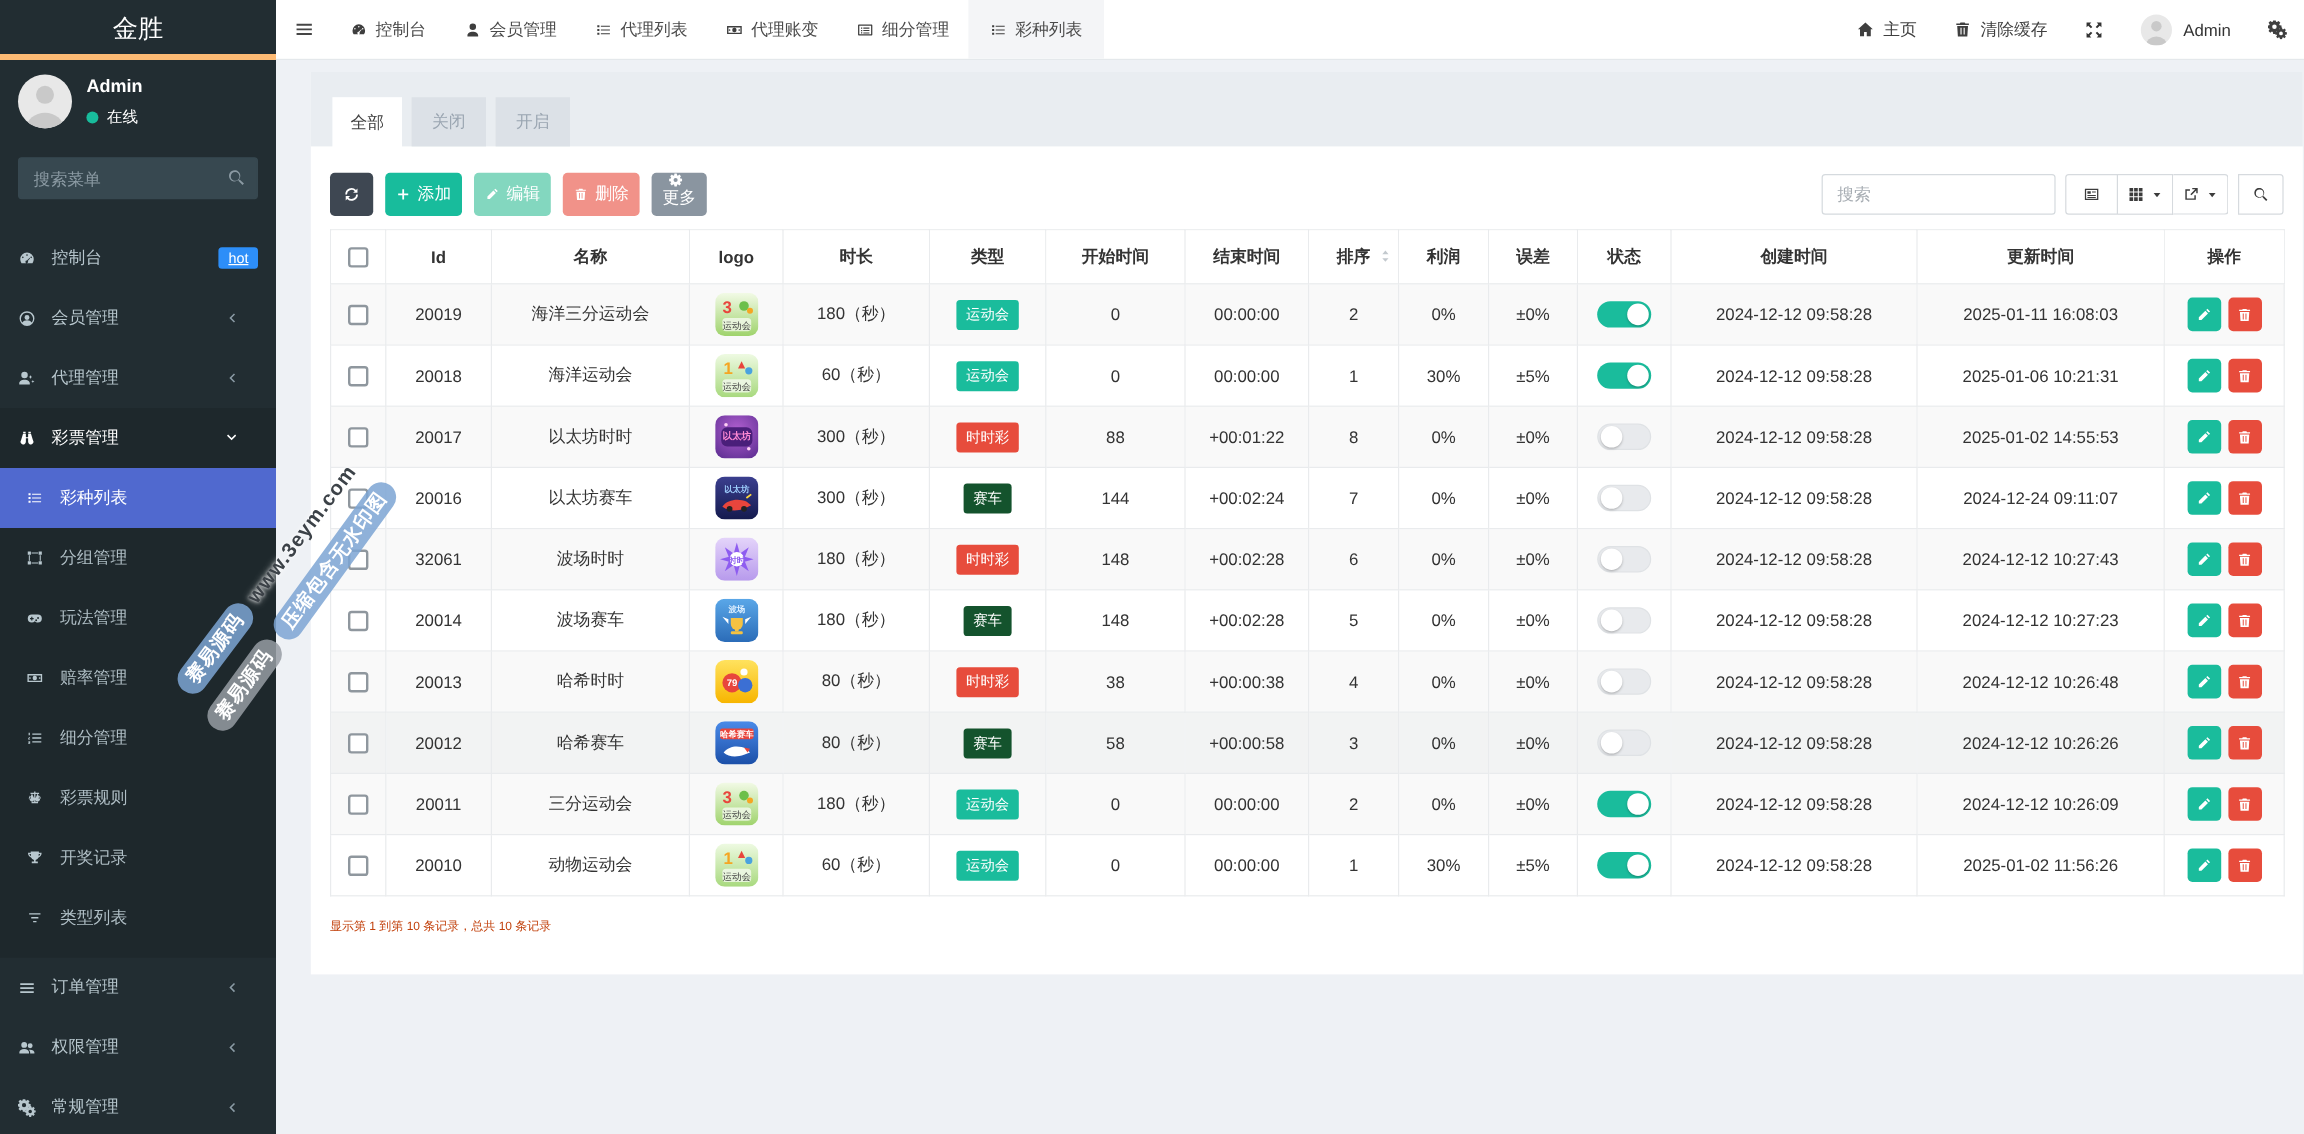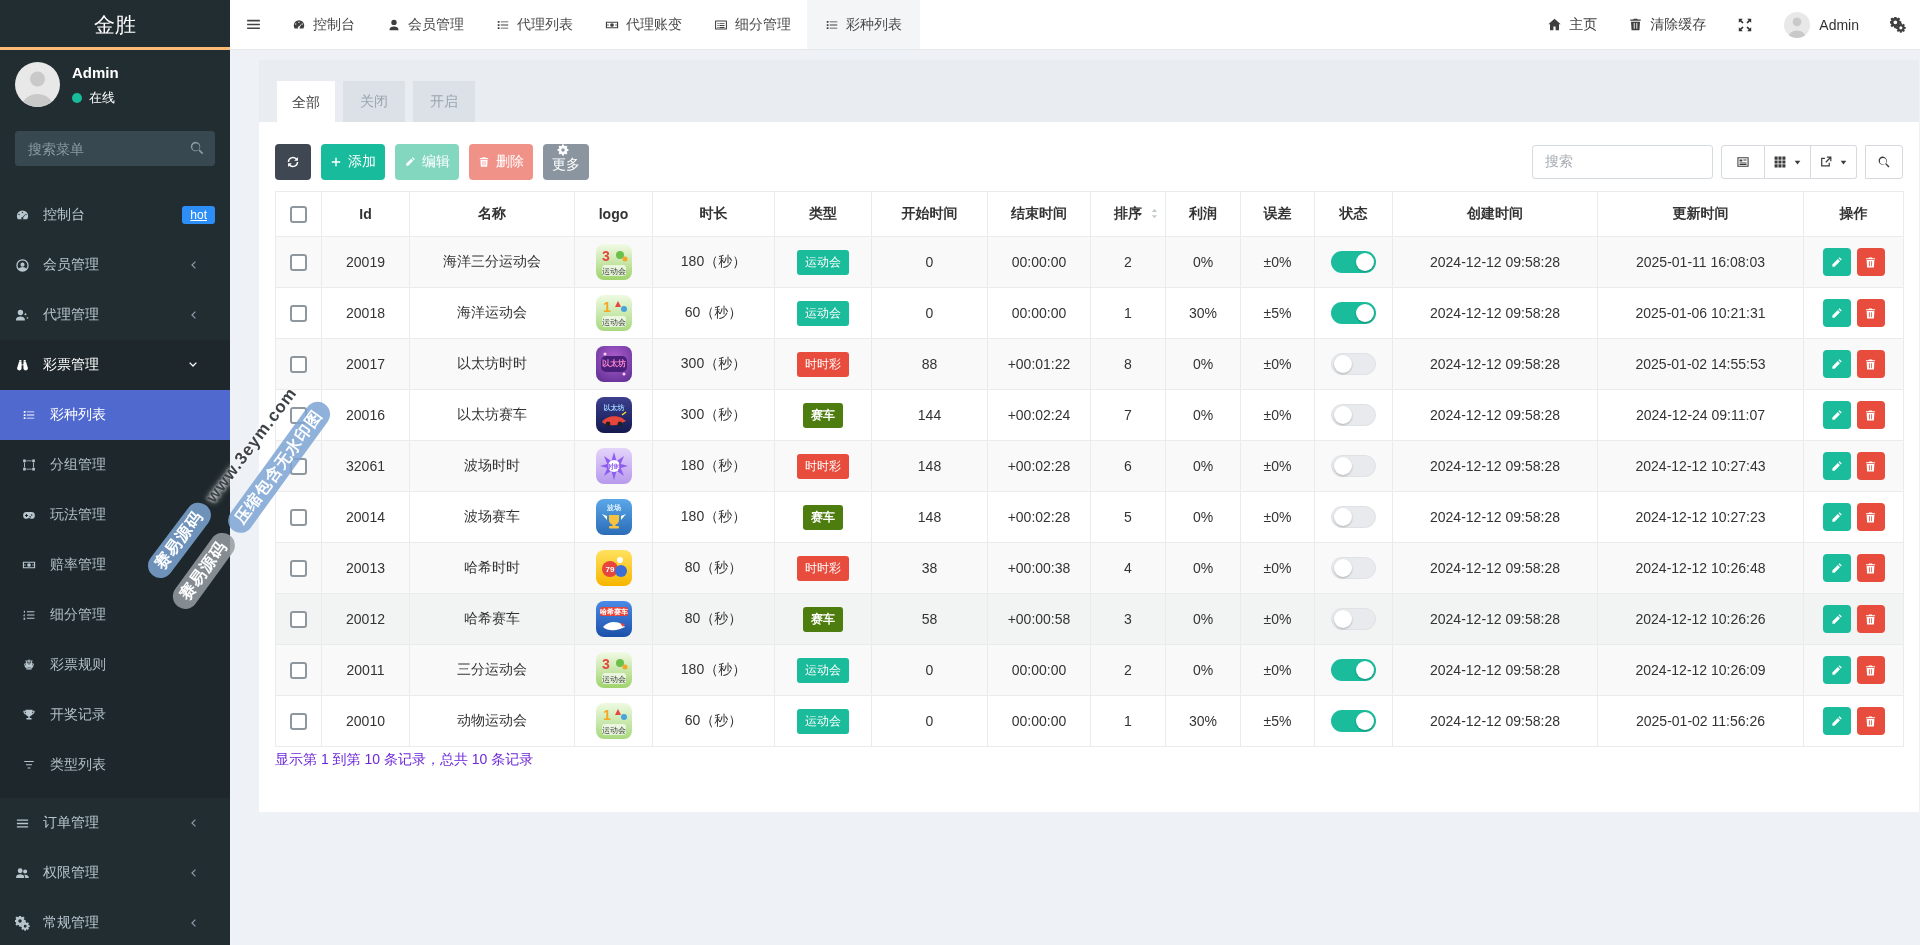--- a/index.html
+++ b/index.html
@@ -4,21 +4,21 @@
 <style>
   * { margin:0; padding:0; box-sizing:border-box; }
   html,body { width:1920px; height:945px; }
   body { font-family:"Liberation Sans","DejaVu Sans",sans-serif; font-size:14px; color:#333;
          background:#eef1f5; position:relative; overflow:hidden; }
   .icon { display:inline-flex; vertical-align:middle; }
   .icon svg { width:1em; height:1em; }
 
   
   .sidebar { position:absolute; left:0; top:0; width:230px; height:945px; background:#222d32; z-index:5; }
-  .brand { height:50px; line-height:50px; text-align:center; color:#fff; font-size:21px; background:#222d32; border-bottom:3px solid #fdba74; }
+  .brand { height:50px; line-height:50px; text-align:center; color:#fff; font-size:21px; background:#222d32; border-bottom:5px solid #fdba74; }
   .user-panel { display:flex; padding:12px 15px; align-items:flex-start; }
   .avatar-circle { width:45px; height:45px; border-radius:50%; background:#e8e8e8; overflow:hidden; flex:none; }
   .user-meta { margin-left:12px; padding-top:2px; }
   .user-name { color:#fff; font-weight:bold; font-size:15px; margin-bottom:8px; }
   .user-status { color:#fff; font-size:13px; display:flex; align-items:center; }
   .status-dot { width:10px; height:10px; border-radius:50%; background:#18bc9c; display:inline-block; margin-right:7px; }
   .side-search { margin:12px 15px 24px; position:relative; }
   .side-search input { width:100%; height:35px; background:#374850; border:1px solid #374850; border-radius:3px;
       color:#ccc; padding:0 34px 0 12px; font-size:14px; outline:none; font-family:inherit; }
   .side-search input::placeholder { color:#8b9aa3; }
@@ -66,22 +66,22 @@
   .tbtn { height:36px; border:none; border-radius:4px; color:#fff; font-size:14px; display:inline-flex; align-items:center;
           padding:0 9px; margin-right:10px; cursor:pointer; font-family:inherit; }
   .tbtn .icon { margin-right:6px; font-size:12px; }
   .tbtn-refresh { background:#3e4752; padding:0 11px; }
   .tbtn-refresh .icon { margin-right:0; font-size:14px; }
   .tbtn-add { background:#18bc9c; }
   .tbtn-edit { background:#83d7bf; }
   .tbtn-del { background:#f19289; }
   .tbtn-more { background:#8a95a0;flex-direction:column; }
   .toolbar-right { margin-left:auto; display:flex; align-items:center; }
-  .search-box { width:181px; height:34px; border:1px solid #d5dade; border-radius:3px; padding:0 12px; font-size:14px;
-                color:#555; outline:none; margin-right:8px; font-family:Liberation Mono, monospace; }
+  .search-box { width:195px; height:34px; border:1px solid #d5dade; border-radius:3px; padding:0 12px; font-size:14px;
+                color:#555; outline:none; margin-right:8px; font-family:Liberation Sans, sans-serif; }
   .search-box::placeholder { color:#a7adb3; }
   .btn-group { display:flex; margin-right:8px; }
   .gbtn { height:34px; min-width:44px; max-width:none; background:#fff; border:1px solid #d6dade; display:inline-flex; align-items:center;
           justify-content:center; color:#3c3c3c; cursor:pointer; font-size:14px; padding:0 8px; }
   .gbtn + .gbtn { border-left:none; }
   .gbtn:first-child { border-radius:3px 0 0 3px; }
   .gbtn:last-child { border-radius:0 3px 3px 0; }
   .gbtn .caret { margin-left:6px; font-size:9px; }
   .gbtn-single { border-radius:3px; min-width:38px; padding:0; }
 
@@ -90,34 +90,34 @@
   table.grid th, table.grid td { border:1px solid #e9ebed; text-align:center; font-size:14px; color:#333;
        overflow:hidden; white-space:nowrap; }
   table.grid th { height:45px; font-weight:bold; background:#fff; position:relative; }
   table.grid td { height:51px; }
   tr.striped td { background:#f9f9f9; }
   tr.hovered td { background:#f2f3f3; }
   .chk { width:17px; height:17px; border:2px solid #8f979e; border-radius:3px; display:inline-block; background:#fff; vertical-align:middle; cursor:pointer; }
   .badge { display:inline-block; padding:4px 8px; border-radius:3px; color:#fff; font-size:12px; }
   .badge-green { background:#1abc9c; }
   .badge-red { background:#e74c3c; }
-  .badge-orange { background:#4d7c0f;font-weight:bold; }
+  .badge-orange { background:#14532d; }
   .logo-img { width:36px; height:36px; vertical-align:middle; }
   .toggle { width:45px; height:22px; border-radius:11px; display:inline-block; position:relative; vertical-align:middle; cursor:pointer; }
   .toggle.on { background:#1abc9c; }
   .toggle.off { background:#e8eaed; border:1px solid #dfe2e5; }
   .toggle .knob { width:18px; height:18px; background:#fff; border-radius:50%; position:absolute; top:2px; box-shadow:0 1px 2px rgba(0,0,0,.25); }
   .toggle.on .knob { right:2px; }
   .toggle.off .knob { left:2px; top:1px; }
   .abtn { width:28px; height:28px; border:none; border-radius:4px; color:#fff; margin:0 3px; cursor:pointer;
           display:inline-flex; align-items:center; justify-content:center; font-size:13px; }
   .abtn-edit { background:#1abc9c; }
   .abtn-del { background:#e74c3c; }
   .sort-carets { position:absolute; margin-left:6px; color:#c3c9ce; font-size:13px; top:15px; }
-  .footer-info { margin-top:4px; font-size:14px; color:#6d28d9; }
+  .footer-info { margin-top:18px; font-size:10px; color:#c2410c; }
 
   
   .wm { position:absolute; z-index:9; display:flex; align-items:center; transform-origin:0 50%; white-space:nowrap; pointer-events:none; }
   .wm-pill { padding:2px 10px; border-radius:14px; color:#fff; font-size:16px; font-weight:bold; letter-spacing:1px; }
   .wm-pill-blue { background:rgba(125,164,212,.85); }
   .wm-pill-gray { background:rgba(150,156,163,.85); }
   .wm-domain { color:#3c4248; font-size:17px; font-weight:bold; margin-left:6px; letter-spacing:1px;
                text-shadow:0 0 3px rgba(255,255,255,.9), 0 0 6px rgba(255,255,255,.8); }
   .wm1 { left:153px; top:563px; transform:rotate(-53deg); }
   .wm2 { left:178px; top:594px; transform:rotate(-54deg); }

